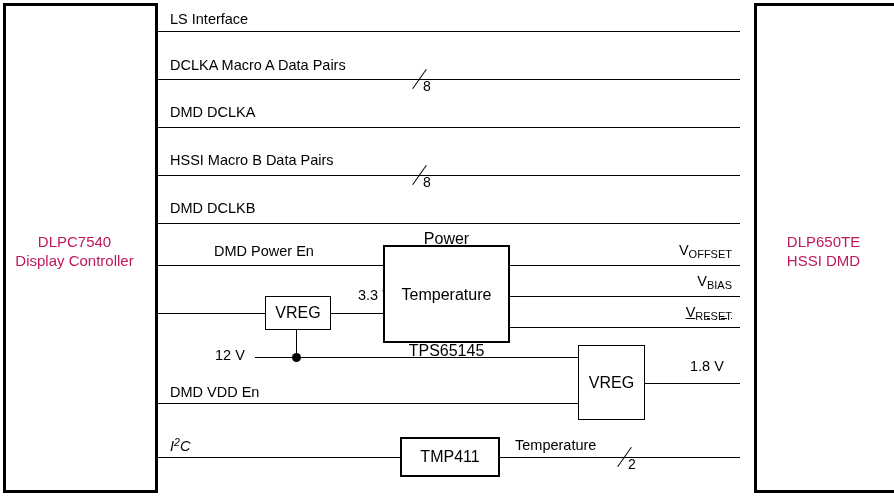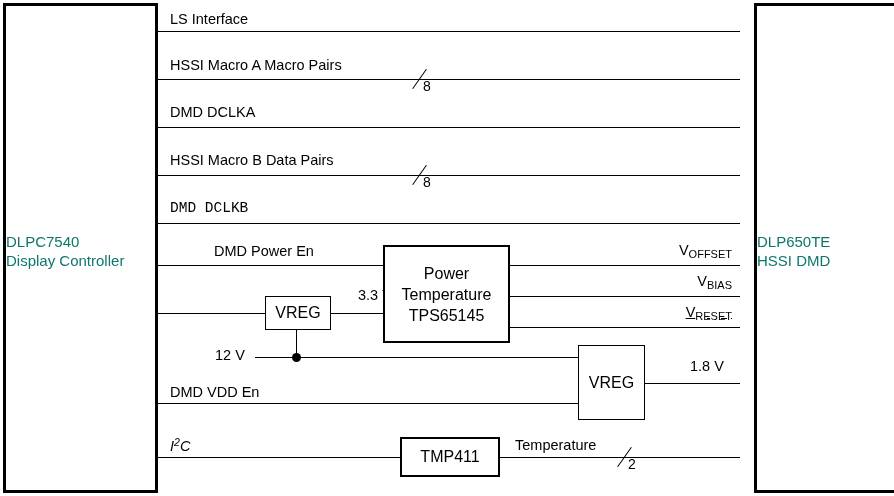--- a/index.html
+++ b/index.html
@@ -1,20 +1,20 @@
 <!DOCTYPE html>
 <html><head>
 <meta charset="utf-8">
 <style>
   html,body{margin:0;padding:0;background:#ffffff;}
   body{font-family:"Liberation Sans", sans-serif;color:#000;}
   #diagram{position:relative;width:894px;height:496px;background:#fff;overflow:hidden;}
 
   .box{position:absolute;box-sizing:border-box;background:#fff;border:3px solid #000;z-index:5;}
-  .box-inner{position:absolute;left:0;right:12px;font-size:15px;line-height:19px;color:#0f766e;}
+  .box-inner{position:absolute;left:0;right:12px;text-align:center;font-size:15px;line-height:19px;color:#be185d;}
 
   .smbox{position:absolute;box-sizing:border-box;background:#fff;border:2px solid #000;z-index:6;
          display:flex;align-items:center;justify-content:center;font-size:16px;}
   .smbox.thin{border-width:1.5px;}
 
   .hline{position:absolute;height:0;border-top:1.5px solid #000;z-index:2;}
   .vline{position:absolute;width:0;border-left:1.5px solid #000;z-index:2;}
 
   .lbl{position:absolute;font-size:14.5px;line-height:15px;white-space:nowrap;z-index:4;background:transparent;}
   .lbl.r{text-align:right;}
@@ -79,45 +79,45 @@
     </div>
   </div>
 
   <div class="box" style="left:740px;top:3px;width:151px;height:490px;margin-left:14px;">
     <div class="box-inner" style="top:226px;">
       <div>DLP650TE</div>
       <div>HSSI DMD</div>
     </div>
   </div>
 
-  <div class="smbox" style="left:383px;top:245px;width:127px;height:98px;flex-direction:column;line-height:21px;">
+  <div class="smbox" style="left:383px;top:245px;width:127px;height:98px;flex-direction:column;line-height:21px;gap:35px;">
     <div>Power</div>
     <div>Temperature</div>
     <div>TPS65145</div>
   </div>
 
   <div class="smbox thin" style="left:265px;top:296px;width:66px;height:34px;">
     <span>VREG</span>
   </div>
 
   <div class="smbox thin" style="left:578px;top:345px;width:67px;height:75px;">
     <span>VREG</span>
   </div>
 
   <div class="smbox" style="left:400px;top:437px;width:100px;height:40px;">
     <span>TMP411</span>
   </div>
 
   <div class="dot" style="left:292px;top:353px;"></div>
 
   <div class="lbl" style="left:170px;top:12px;">LS Interface</div>
-  <div class="lbl" style="left:170px;top:58px;">HSSI Macro A Macro Pairs</div>
+  <div class="lbl" style="left:170px;top:58px;">DCLKA Macro A Data Pairs</div>
   <div class="lbl" style="left:170px;top:105px;">DMD DCLKA</div>
   <div class="lbl" style="left:170px;top:153px;">HSSI Macro B Data Pairs</div>
-  <div class="lbl" style="left:170px;top:201px;font-family:Liberation Mono, monospace;">DMD DCLKB</div>
+  <div class="lbl" style="left:170px;top:201px;">DMD DCLKB</div>
   <div class="lbl" style="left:170px;top:244px;margin-left:44px;">DMD Power  En</div>
   <div class="lbl" style="left:170px;top:385px;">DMD VDD  En</div>
 
   <div class="lbl" style="left:170px;top:439px;font-style:italic;">
     <span>I</span><span class="sup">2</span><span>C</span>
   </div>
 
   <div class="lbl" style="left:337px;top:288px;margin-left:21px;">3.3 V</div>
   <div class="lbl" style="left:215px;top:348px;">12 V</div>
   <div class="lbl" style="left:690px;top:359px;">1.8 V</div>

